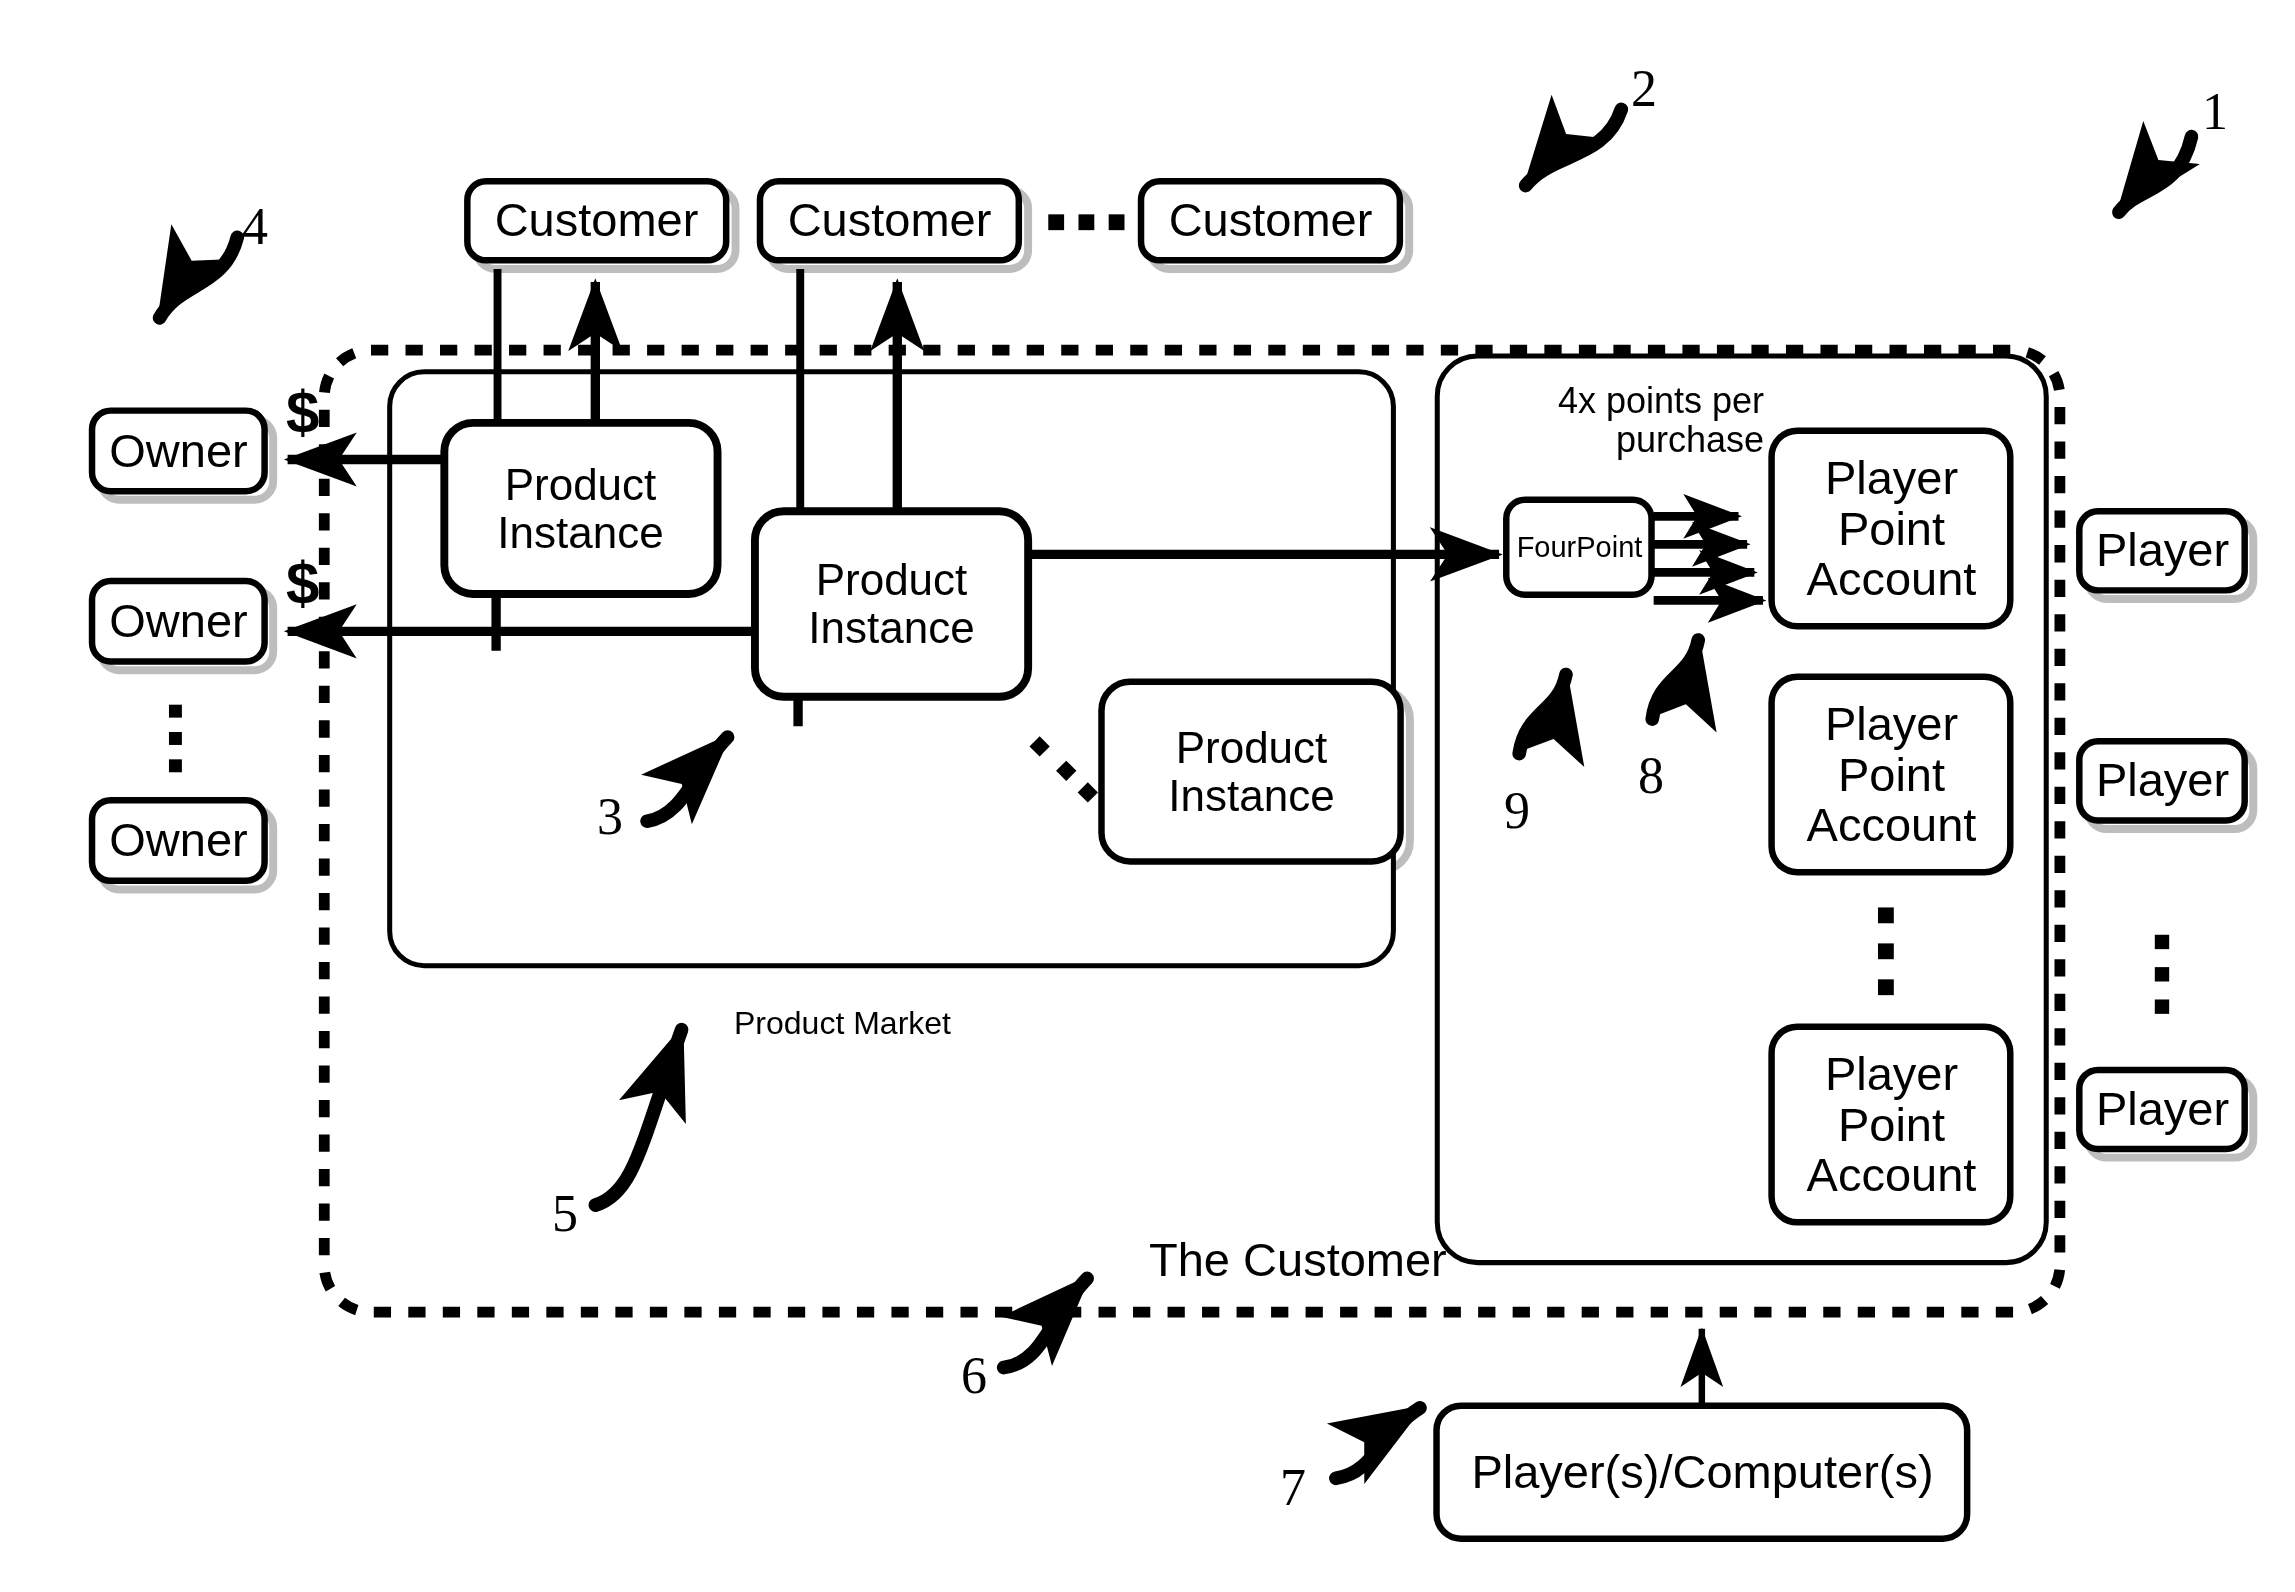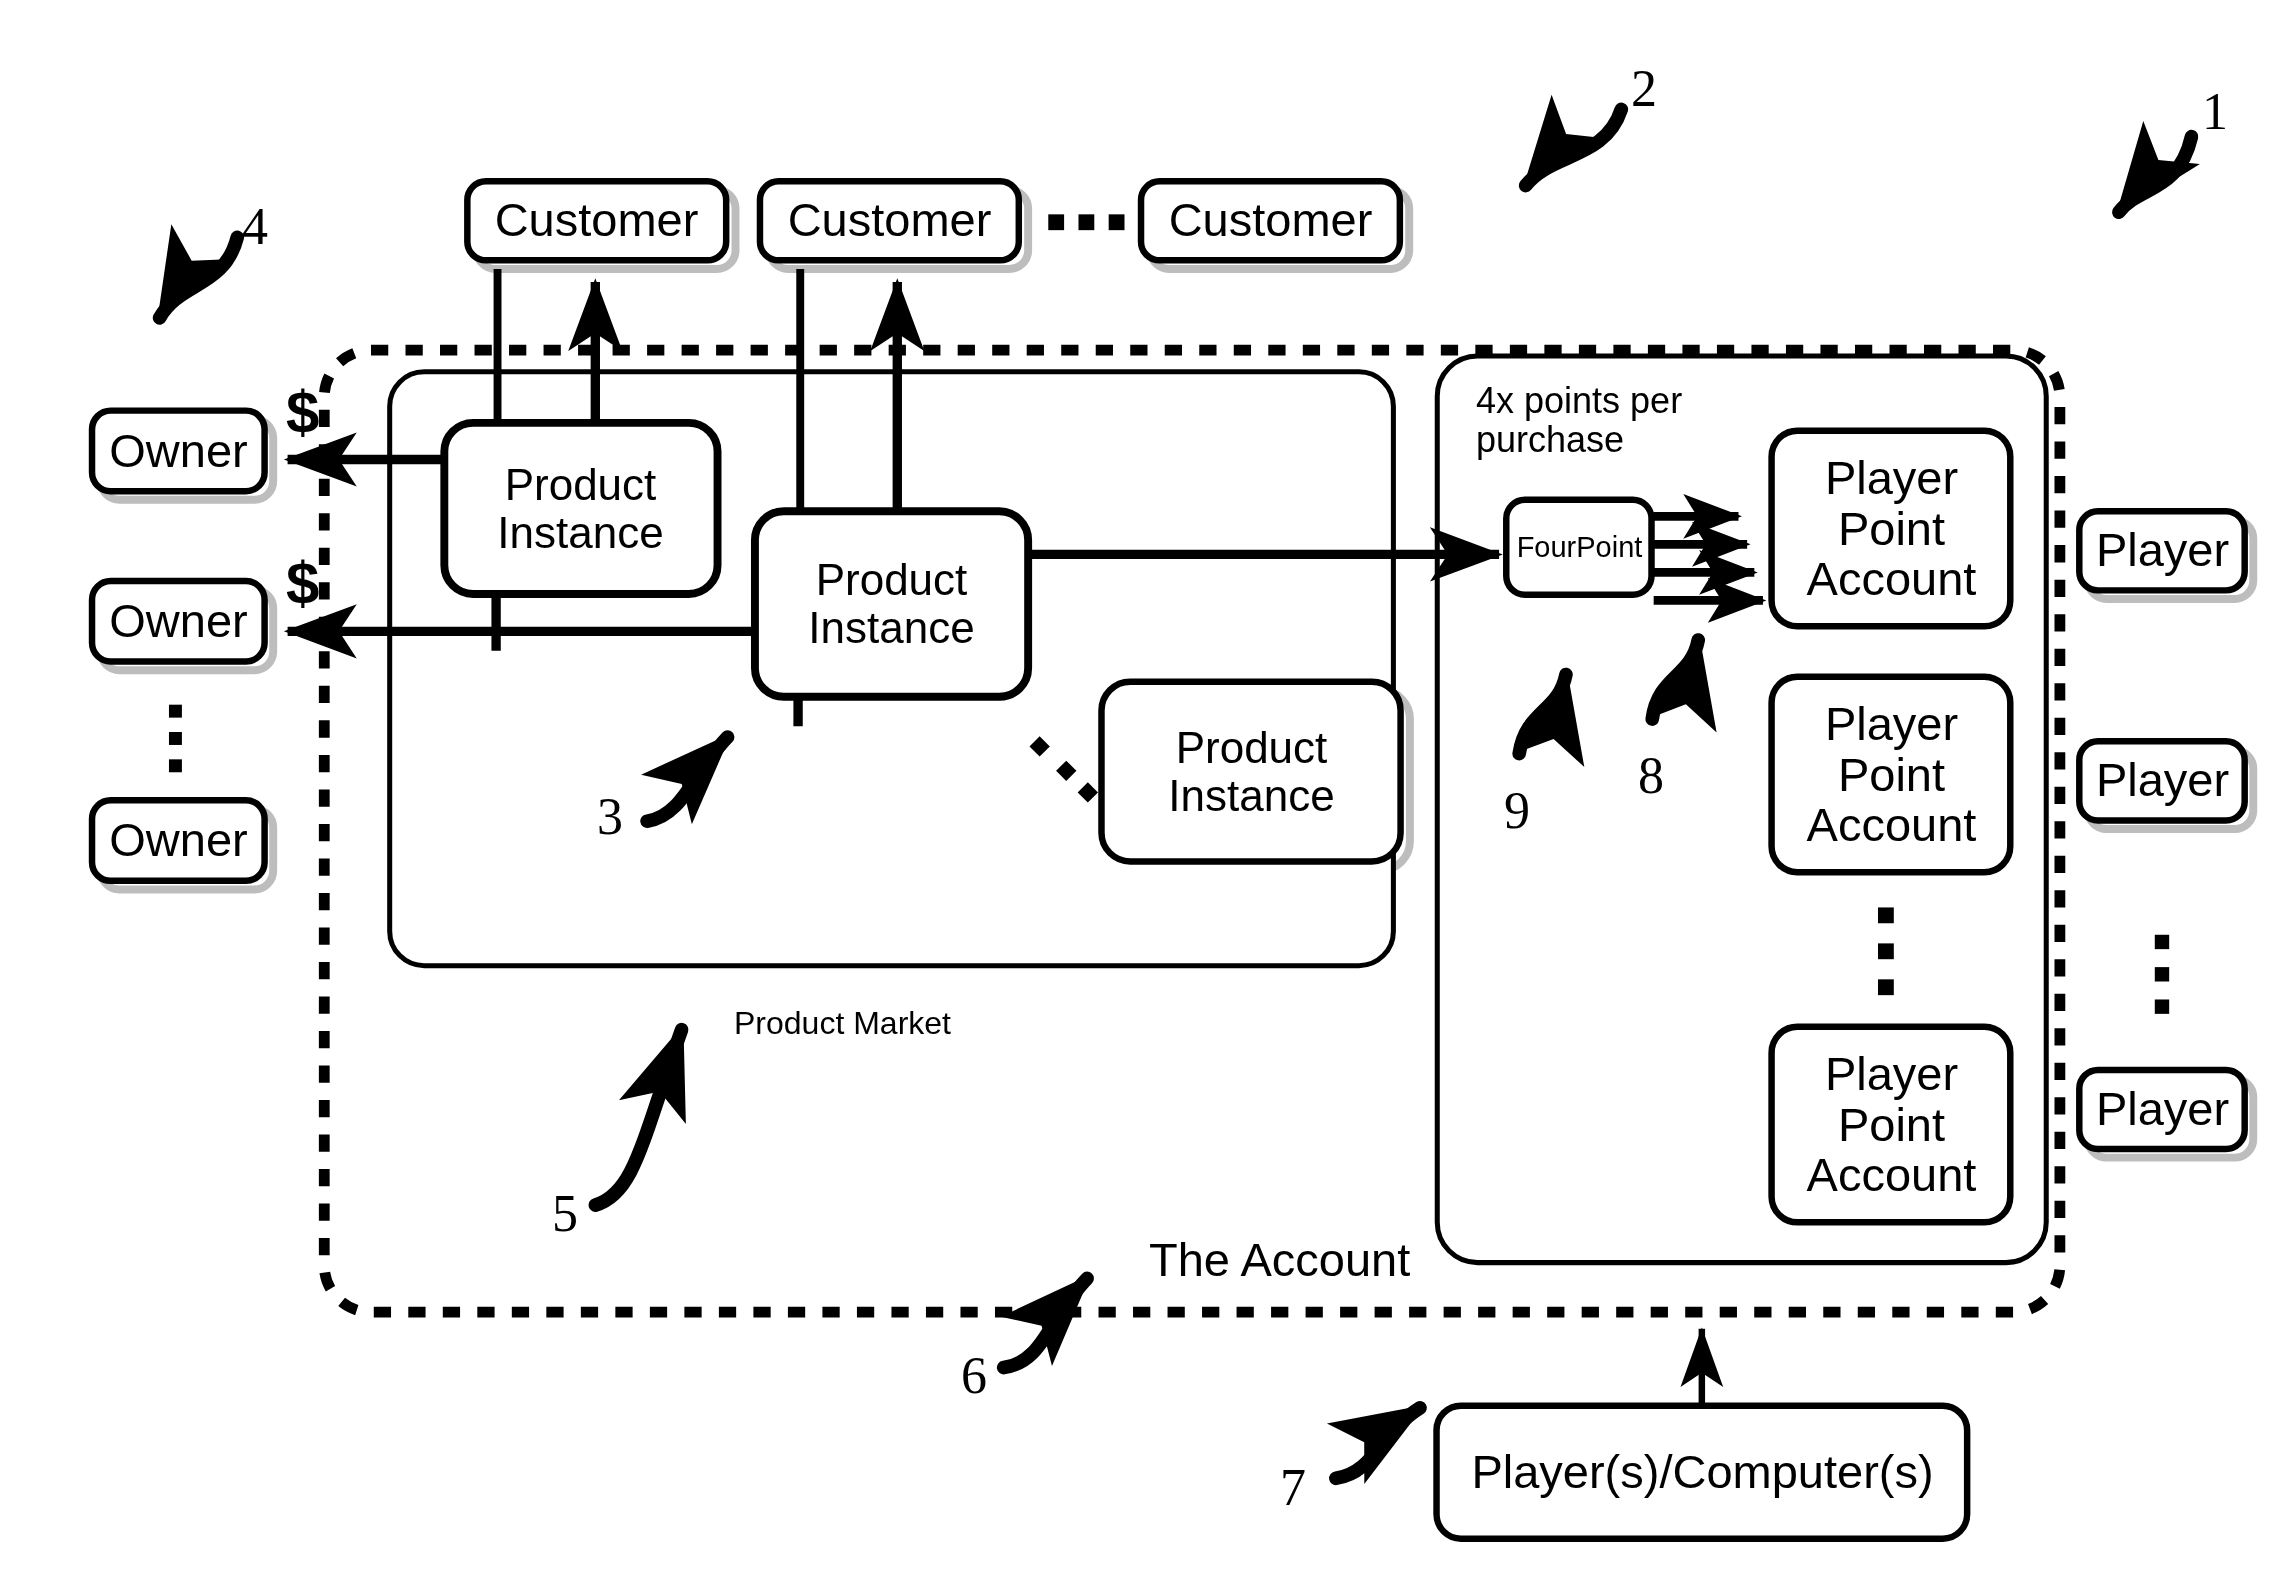--- a/index.html
+++ b/index.html
@@ -1,21 +1,21 @@
 <!DOCTYPE html>
 <html style="font-size:11.5px"><head>
 <meta charset="utf-8">
 <style>
   html,body{margin:0;padding:0;background:#ffffff;}
   body{font-family:"Liberation Sans", sans-serif;color:#000;}
   #stage{position:relative;width:2295px;height:1592px;background:#fff;overflow:hidden;}
   svg#art{position:absolute;left:0;top:0;width:2295px;height:1592px;}
   .lbl{position:absolute;white-space:nowrap;font-family:"Liberation Sans", sans-serif;color:#000;line-height:1.05;text-align:center;}
   .refnum{font-size:52px;font-family:"Liberation Serif", serif;}
-  .boxtext{position:absolute;display:flex;align-items:center;justify-content:center;text-align:left;
+  .boxtext{position:absolute;display:flex;align-items:center;justify-content:center;text-align:right;
            font-family:"Liberation Sans", sans-serif;color:#000;line-height:1.08;}
   .big{font-size:47px;}
   .mid{font-size:44px;}
   .tiny{font-size:29px;}
 </style>
 </head>
 <body>
 
 <div id="stage">
 
@@ -217,21 +217,21 @@
     <span>Point</span>
     <span>Account</span>
   </div>
 
   <div class="boxtext big" style="left:2080px;top:511px;width:165px;height:79px;">Player</div>
   <div class="boxtext big" style="left:2080px;top:741px;width:165px;height:79px;">Player</div>
   <div class="boxtext big" style="left:2080px;top:1070px;width:165px;height:79px;">Player</div>
 
   <div class="lbl" style="left:734px;top:1007px;font-size:32px;">Product Market</div>
 
-  <div class="lbl" style="left:1149px;top:1235px;font-size:47px;">The Account</div>
+  <div class="lbl" style="left:1149px;top:1235px;font-size:47px;">The Customer</div>
 
   <div class="boxtext big" style="left:1437px;top:1406px;width:531px;height:133px;">Player(s)/Computer(s)</div>
 
   <div class="lbl refnum" style="left:2202px;top:85px;">1</div>
   <div class="lbl refnum" style="left:1631px;top:62px;">2</div>
   <div class="lbl refnum" style="left:597px;top:790px;">3</div>
   <div class="lbl refnum" style="left:242px;top:200px;">4</div>
   <div class="lbl refnum" style="left:552px;top:1187px;">5</div>
   <div class="lbl refnum" style="left:961px;top:1349px;">6</div>
   <div class="lbl refnum" style="left:1280px;top:1461px;">7</div>

